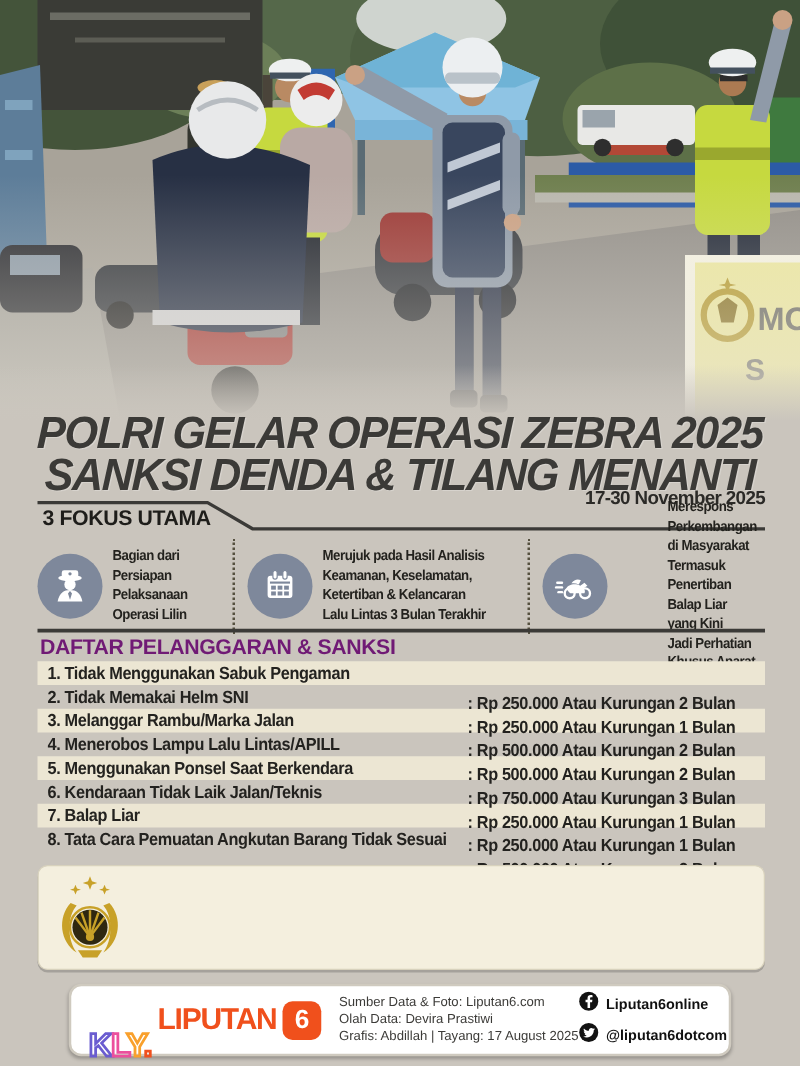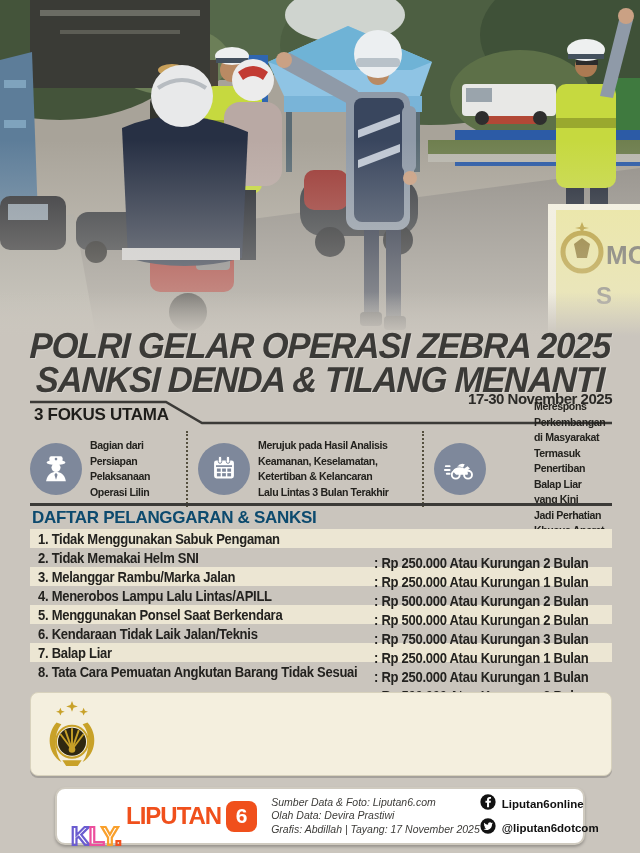--- a/index.html
+++ b/index.html
@@ -47,21 +47,21 @@
   .focus-circle svg{width:34px;height:34px;}
   .focus-text{
     font-size:11.5px;font-weight:700;line-height:15.5px;letter-spacing:-.4px;
     color:#23221e;white-space:pre-line;
     transform:scaleX(.92);transform-origin:left center;
   }
   
   .list-rule{position:absolute;top:503px;left:30px;width:582px;height:2.5px;background:#3b3a37;z-index:3;}
   .list-header{
     position:absolute;top:508px;left:32px;z-index:3;
-    font-size:17px;font-weight:800;letter-spacing:-.3px;color:#0c4a6e;text-align:center;
+    font-size:17px;font-weight:800;letter-spacing:-.3px;color:#701a75;text-align:center;
   }
   .violation-list{position:absolute;top:529px;left:30px;width:582px;z-index:3;}
   .vrow{display:flex;height:19px;line-height:19px;padding:0 4px 0 8px;align-items:center;}
   .vrow.alt{background:#ece6d3;}
   .v-label{flex:1 1 auto;overflow:hidden;}
   .v-pen{flex:0 0 234px;margin-top:48px;}
   .v-label span,.v-pen span{
     display:inline-block;font-size:14px;font-weight:700;letter-spacing:-.3px;
     color:#23221f;transform:scaleX(.93);transform-origin:left center;white-space:nowrap;
   }
@@ -93,21 +93,21 @@
   .kly .k{-webkit-text-stroke:2.2px #6a5cd0;}
   .kly .l{-webkit-text-stroke:2.2px #ec4f9d;}
   .kly .y{-webkit-text-stroke:2.2px #f9a02c;}
   .kly .dot{-webkit-text-stroke:2.2px #f0511f;}
   .liputan{font-size:24px;font-weight:900;letter-spacing:-1px;color:#f0501c;}
   .six-box{
     width:31px;height:31px;border-radius:8px;background:#f0501c;
     display:flex;align-items:center;justify-content:center;
     color:#fff;font-size:21px;font-weight:900;
   }
-  .credits{margin-left:14px;width:218px;font-style:italic;}
+  .credits{margin-left:14px;width:218px;}
   .credit-line{font-size:10.5px;line-height:13.5px;color:#3c3b38;white-space:nowrap;}
   .socials{margin-left:auto;display:flex;flex-direction:column;gap:4px;}
   .social-row{display:flex;align-items:center;gap:6px;}
   .social-row svg{width:16px;height:16px;}
   .social-handle{font-size:11.5px;font-weight:800;color:#111;white-space:nowrap;text-align:right;}
 </style>
 </head>
 <body>
 
 <div class="poster">
@@ -396,21 +396,21 @@
 
   <div class="footer-card">
     <div class="brand">
       <span class="kly"><span class="k">K</span><span class="l">L</span><span class="y">Y</span><span class="dot">.</span></span>
       <span class="liputan">LIPUTAN</span>
       <span class="six-box">6</span>
     </div>
     <div class="credits">
         <div class="credit-line">Sumber Data &amp; Foto: Liputan6.com</div>
         <div class="credit-line">Olah Data: Devira Prastiwi</div>
-        <div class="credit-line">Grafis: Abdillah | Tayang: 17 November 2025</div>
+        <div class="credit-line">Grafis: Abdillah | Tayang: 17 August 2025</div>
       </div>
     <div class="socials">
         <div class="social-row">
     <span><svg viewBox="0 0 18 18" xmlns="http://www.w3.org/2000/svg">
       <circle cx="9" cy="9" r="8.6" fill="#121212"></circle>
       <path d="M10.2,15 V9.8 h1.8 l.3,-2.1 H10.2 V6.4 c0,-.6 .3,-1 1,-1 h1.2 V3.5 c-.4,-.05 -1,-.1 -1.7,-.1 -1.7,0 -2.8,1 -2.8,2.8 v1.5 H6.1 v2.1 h1.8 V15 Z" fill="#fff"></path>
     </svg></span>
     <span class="social-handle">Liputan6online</span>
   </div>
         <div class="social-row">

